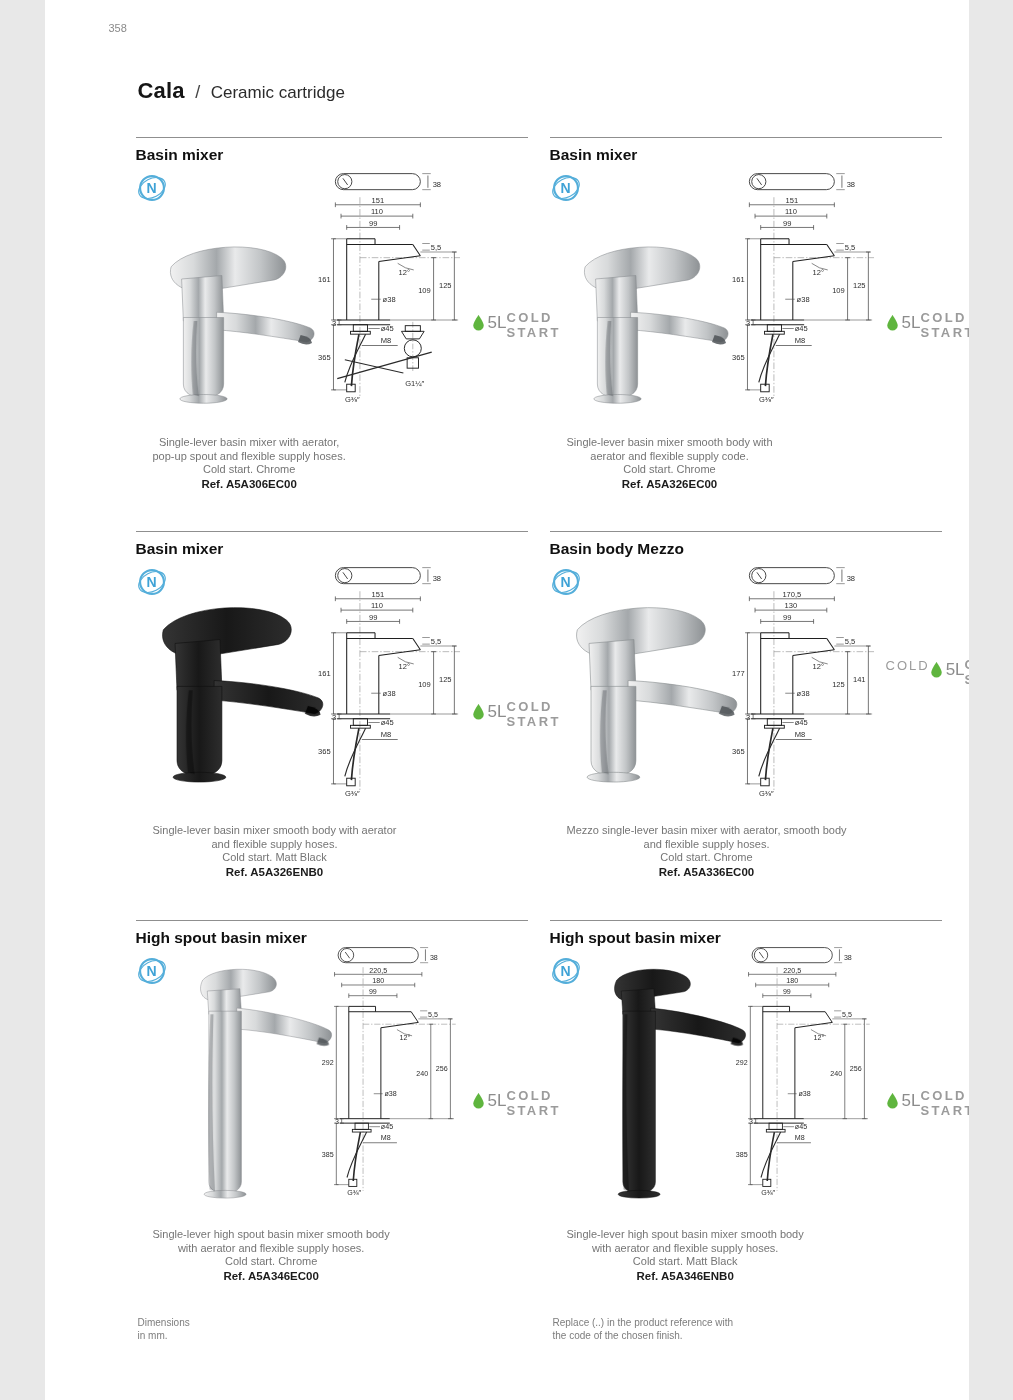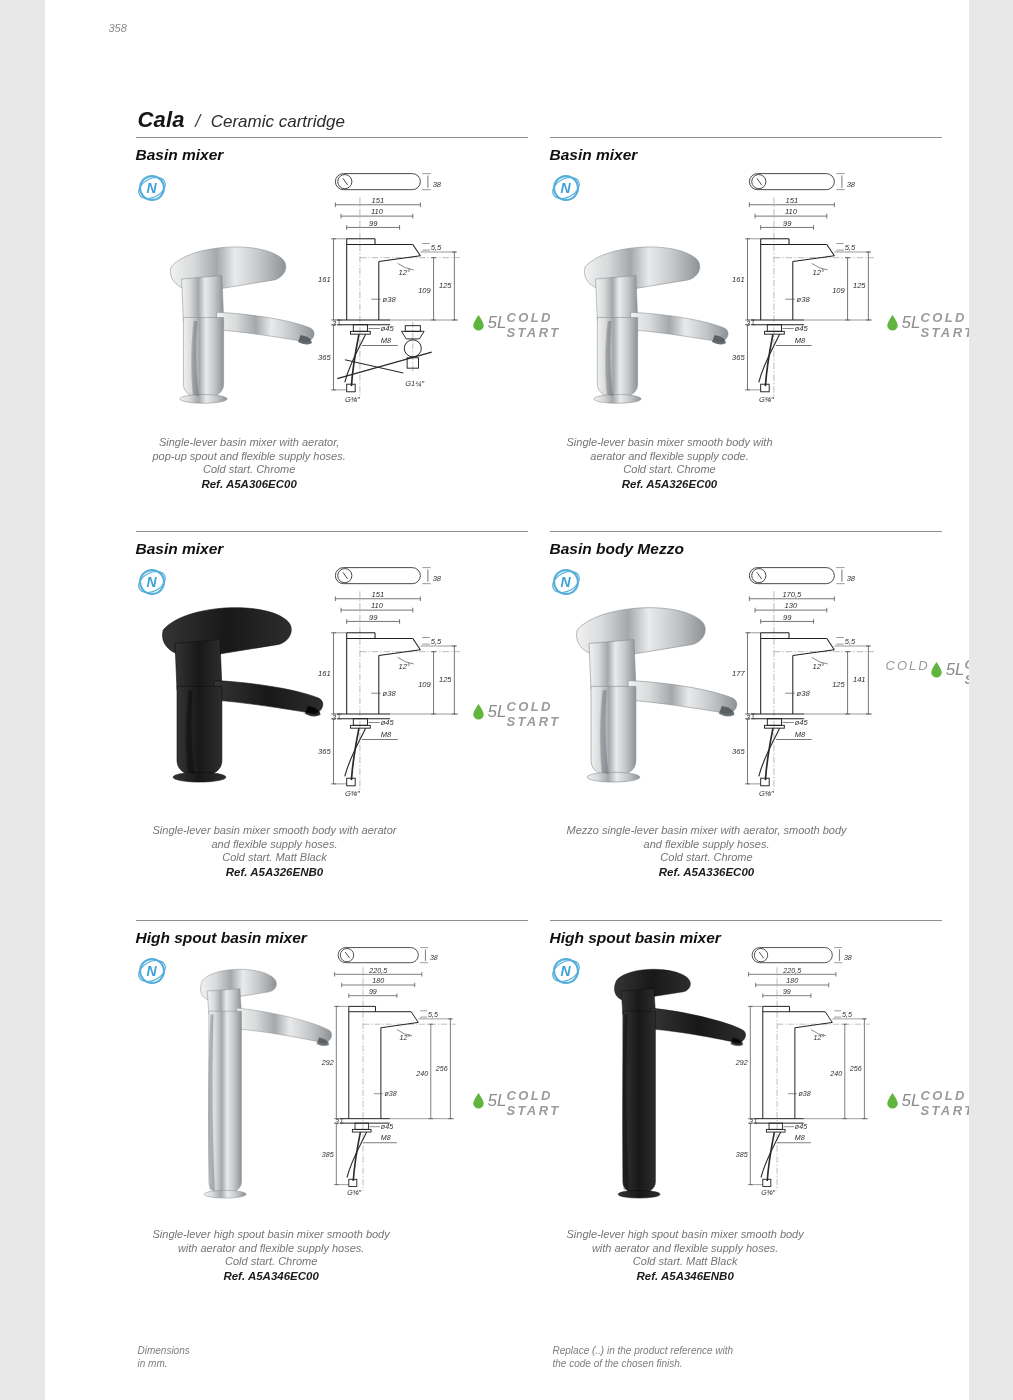--- a/index.html
+++ b/index.html
@@ -1,20 +1,20 @@
 <!DOCTYPE html>
 <html><head>
 <meta charset="utf-8">
 <title>Catalog page</title>
 <style>
   html,body{margin:0;padding:0;background:#e8e8e8;}
   .page{position:relative;width:924px;height:1400px;background:#ffffff;margin:0 auto;
-        font-family:"Liberation Sans","DejaVu Sans",sans-serif;overflow:hidden;font-style:italic;}
+        font-family:"Liberation Sans","DejaVu Sans",sans-serif;overflow:hidden;}
   .pagenum{position:absolute;top:22px;left:64px;font-size:11px;color:#8a8a8a;}
-  .header{position:absolute;top:107px;left:93px;white-space:nowrap;}
+  .header{position:absolute;top:78px;left:93px;white-space:nowrap;}
   .header .brand{font-size:22px;font-weight:bold;color:#151515;letter-spacing:.2px;}
   .header .sep{font-size:18px;color:#444;margin:0 6px;}
   .header .sub{font-size:17px;color:#2b2b2b;}
   .grid{position:absolute;top:137px;left:91px;width:806px;display:grid;
         grid-template-columns:392px 392px;column-gap:22px;grid-template-rows:394px 389px 398px;}
   .cell{position:relative;}
   .cell-rule{position:absolute;top:0;left:0;right:0;border-top:1px solid #8f8f8f;}
   .ptitle{position:absolute;top:9px;left:0;margin:0;font-size:15.5px;font-weight:bold;color:#101010;}
   .nbadge{position:absolute;left:1px;top:36px;width:30px;height:30px;}
   .nbadge svg{position:absolute;inset:0;}
@@ -32,21 +32,21 @@
   .r2 .has-mezzo .infocol, .infocol.mz{top:116px !important;}
   .iline{width:100%;border-top:1px solid #c9c9c9;height:0;}
   .flow{display:flex;align-items:center;gap:3px;margin:13px 0;}
   .flow .fl{font-size:17px;color:#8c8c8c;}
   .coldstart{margin:10px 0 12px;font-size:13px;font-weight:600;color:#9b9b9b;
              letter-spacing:2.4px;line-height:1.18;}
   .mezzo-label{margin:11px 0 12px;font-size:13px;font-weight:500;color:#9b9b9b;letter-spacing:2px;}
   .desc{position:absolute;left:1px;margin:16px;font-size:11px;color:#757575;line-height:13.5px;text-align:center;}
   .r1 .desc{top:283px;} .r2 .desc{top:277px;} .r3 .desc{top:292px;}
   .desc .ref{font-weight:bold;color:#1b1b1b;font-size:11.5px;margin-top:1px;}
-  .footer{position:absolute;top:1344px;left:93px;width:806px;display:flex;
+  .footer{position:absolute;top:1316px;left:93px;width:806px;display:flex;
           font-size:10px;color:#7d7d7d;line-height:13px;}
   .footer .fleft{width:415px;}
   .footer .fright{width:300px;}
 </style>
 </head>
 <body>
 
 <div class="page">
   <div class="pagenum">358</div>
 

